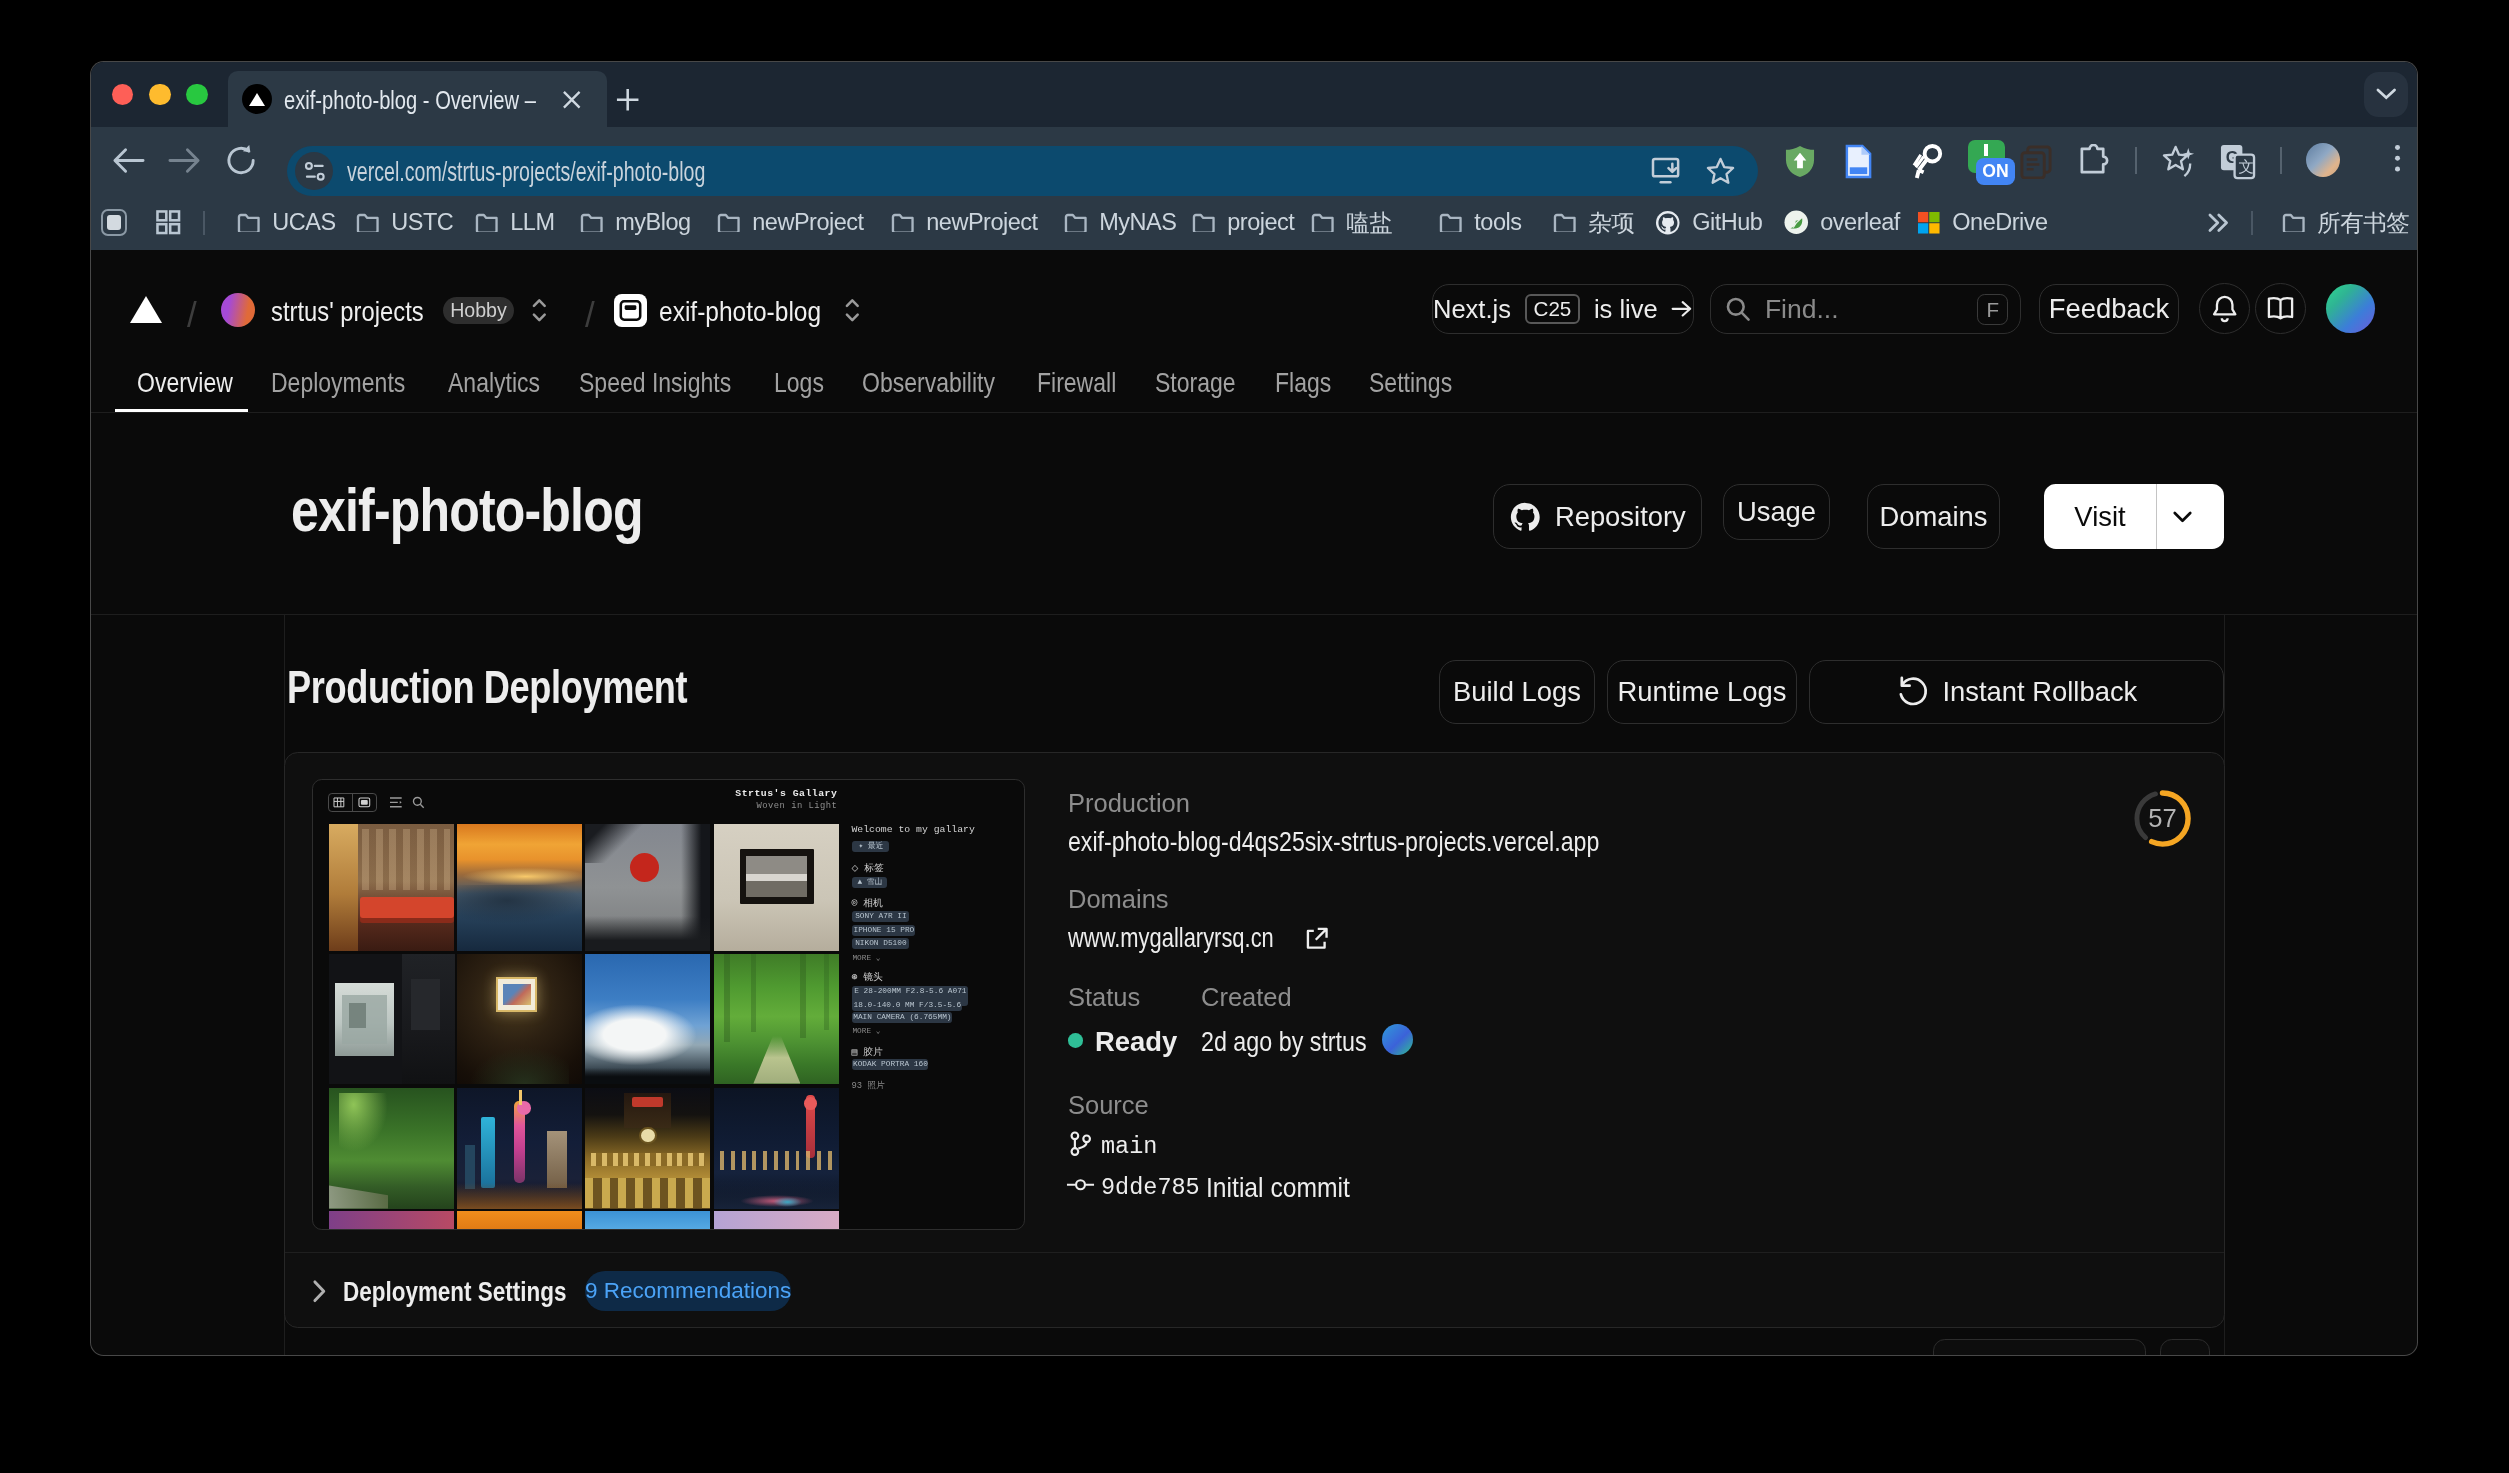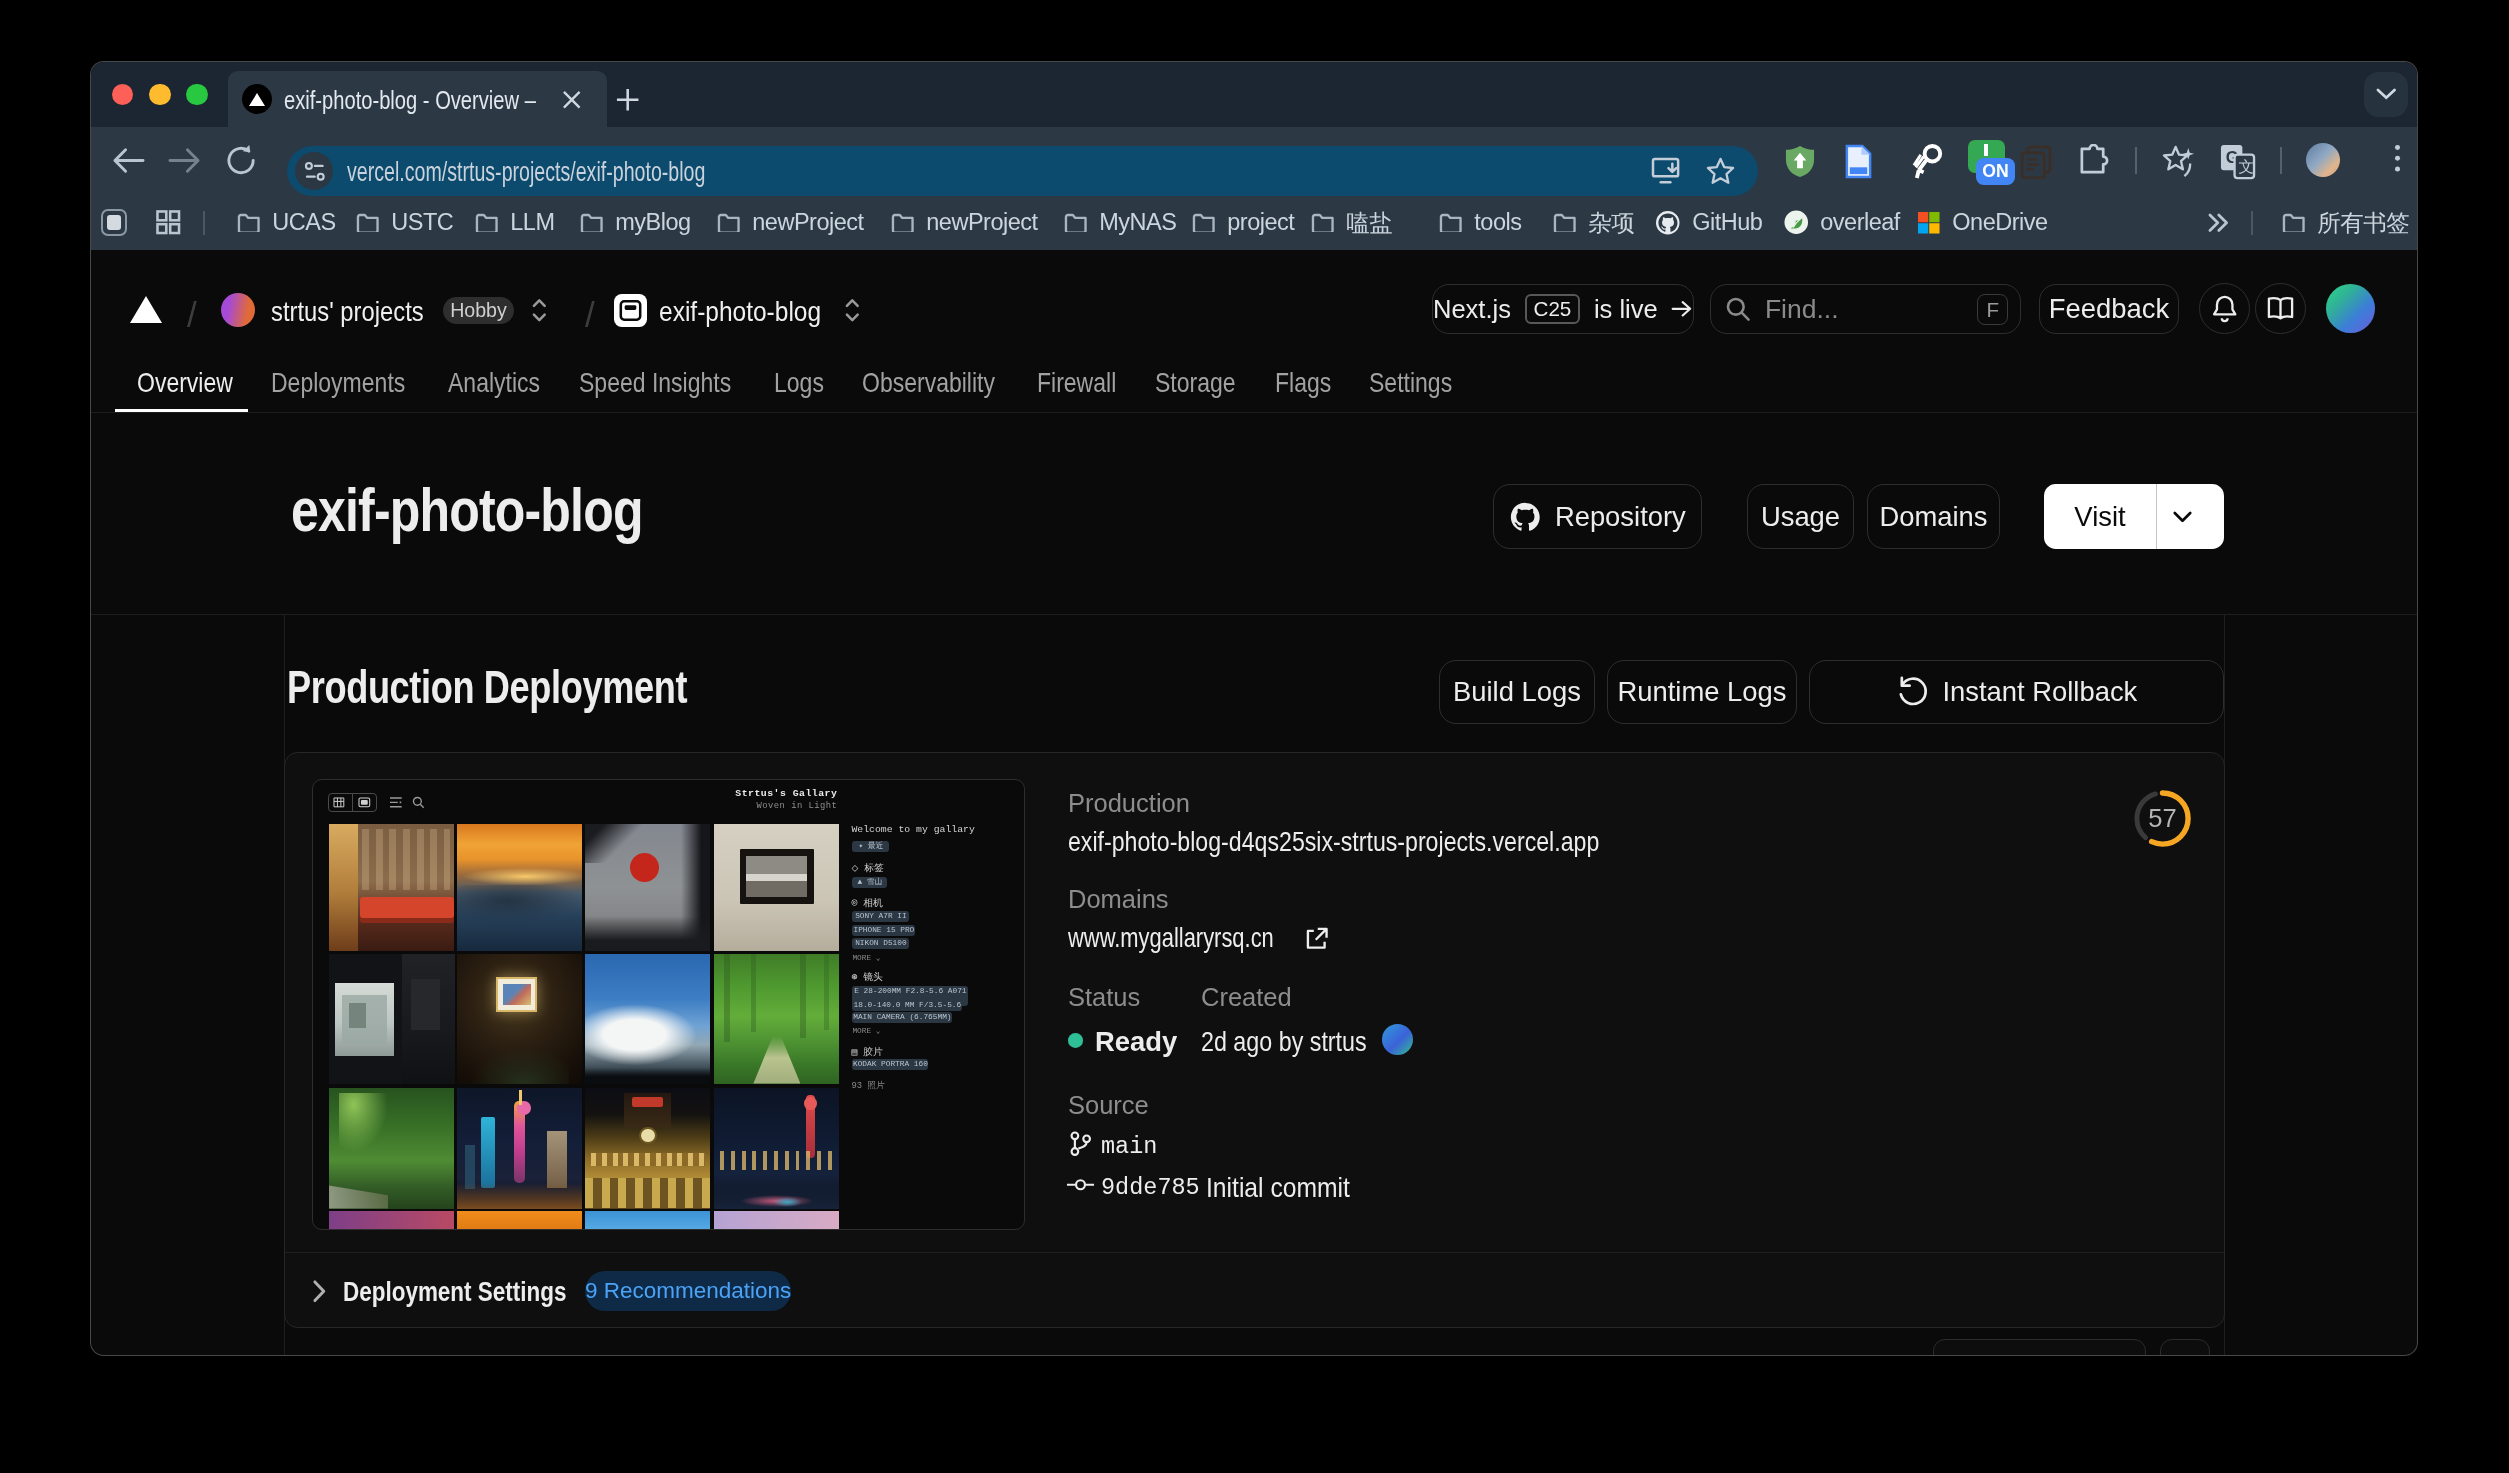--- a/index.html
+++ b/index.html
@@ -249,21 +249,21 @@
   <div class="abs" style="left:23.5px; top:347px; width:133px; height:2.9px; background:#fff;"></div>
   <div class="hline" style="left:0; top:350px; width:2326px;"></div>
 
   <div class="abs" style="left:200px; top:413px; color:#ededed; font-size:61px; font-weight:700; letter-spacing:-1px; transform:scaleX(0.82); transform-origin:left center; white-space:nowrap;">exif-photo-blog</div>
   <div class="btn" style="left:1402px; top:422px; width:209px; height:65px;">
     <svg width="32" height="32" viewBox="0 0 26 26">
         <path d="M13 1.5 c-6.4 0 -11.5 5.2 -11.5 11.6 c0 5.1 3.3 9.4 7.9 11 c0.6 0.1 0.8 -0.25 0.8 -0.56 v-2.2 c-3.2 0.7 -3.9 -1.4 -3.9 -1.4 c-0.5 -1.3 -1.3 -1.7 -1.3 -1.7 c-1 -0.7 0.1 -0.7 0.1 -0.7 c1.2 0.1 1.8 1.2 1.8 1.2 c1 1.8 2.8 1.3 3.5 1 c0.1 -0.75 0.4 -1.3 0.75 -1.6 c-2.55 -0.3 -5.2 -1.3 -5.2 -5.7 c0 -1.3 0.45 -2.3 1.2 -3.1 c-0.12 -0.3 -0.52 -1.45 0.12 -3.1 c0 0 0.95 -0.3 3.15 1.2 c0.9 -0.25 1.9 -0.37 2.9 -0.37 c1 0 2 0.12 2.9 0.37 c2.2 -1.5 3.15 -1.2 3.15 -1.2 c0.64 1.65 0.24 2.8 0.12 3.1 c0.75 0.8 1.2 1.8 1.2 3.1 c0 4.4 -2.7 5.4 -5.25 5.7 c0.42 0.36 0.8 1.1 0.8 2.2 v3.3 c0 0.3 0.2 0.66 0.8 0.55 c4.6 -1.5 7.9 -5.9 7.9 -11 c0 -6.4 -5.1 -11.6 -11.5 -11.6 Z" fill="#ededed"></path>
       </svg>
     <span>Repository</span>
   </div>
-  <div class="btn" style="left:1632px; top:422px; width:107px; height:65px;margin-left:24px;">Usage</div>
+  <div class="btn" style="left:1632px; top:422px; width:107px; height:56px;">Usage</div>
   <div class="btn" style="left:1776px; top:422px; width:133px; height:65px;">Domains</div>
   <div class="abs" style="left:1953px; top:422px; width:180px; height:65px; border-radius:11.8px; background:#fff;">
     <div class="abs" style="left:0; top:0; width:112px; height:75px; color:#0a0a0a; font-size:27.4px; font-weight:500; text-align:center; line-height:65px;">Visit</div>
     <div class="abs" style="left:112px; top:0; width:1px; height:65px; background:#c4c4c4;"></div>
     <svg class="abs" style="left:124px; top:23.5px;" width="29" height="19.6" viewBox="0 0 30 20">
         <path d="M7 5 L15 13 L23 5" stroke="#0a0a0a" stroke-width="2.8" fill="none" stroke-linecap="round" stroke-linejoin="round"></path>
       </svg>
   </div>
 
   <div class="hline" style="left:0; top:552px; width:2326px;"></div>

